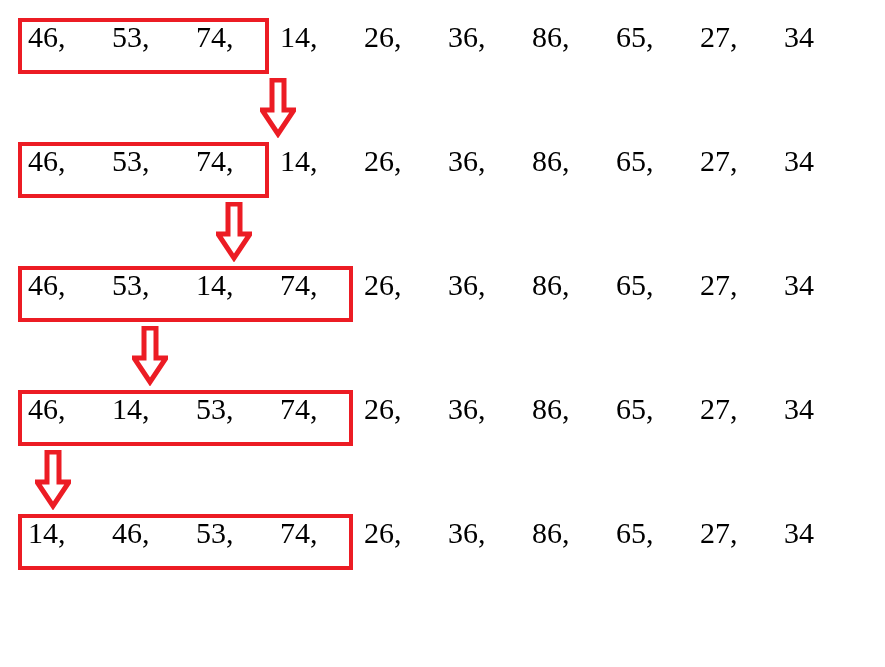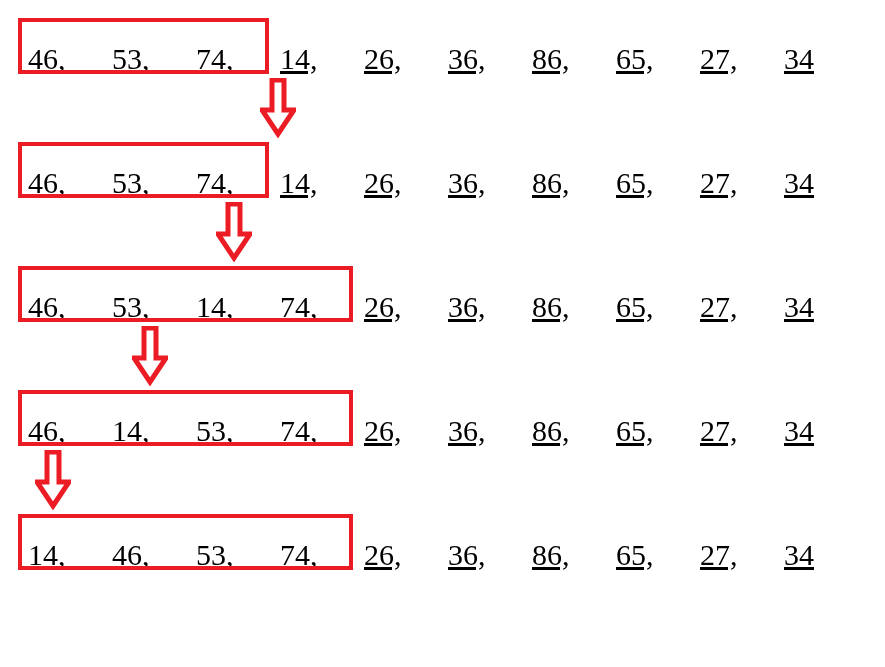--- a/index.html
+++ b/index.html
@@ -10,22 +10,21 @@
   }
   .diagram {
     position: relative;
     width: 845px;
   }
   .row {
     display: flex;
     position: relative;
     margin-bottom: 68px;
     height: 56px;
-    align-items: flex-end;
-    text-decoration: underline;
+    align-items: flex-start;
   }
   .row:last-child {
     margin-bottom: 0;
   }
   .cell {
     width: 84px;
     text-align: left;
     font-size: 30px;
     color: #000000;
     padding-left: 8px;

